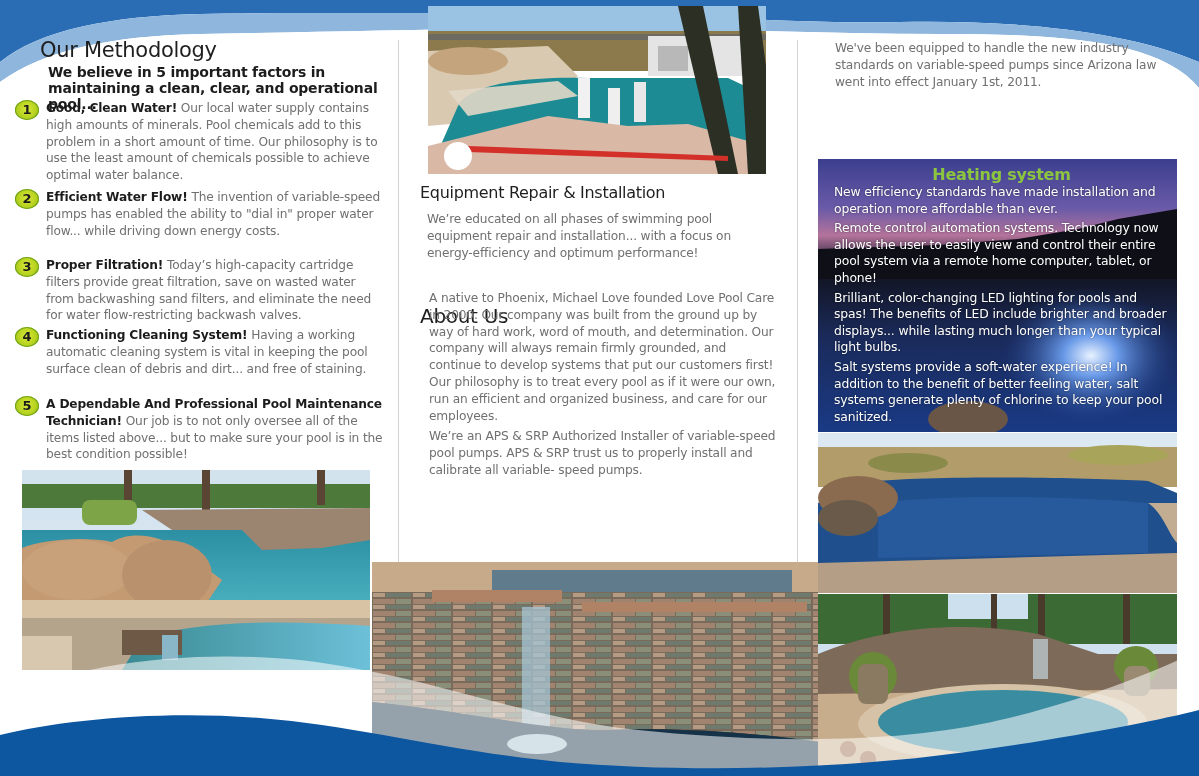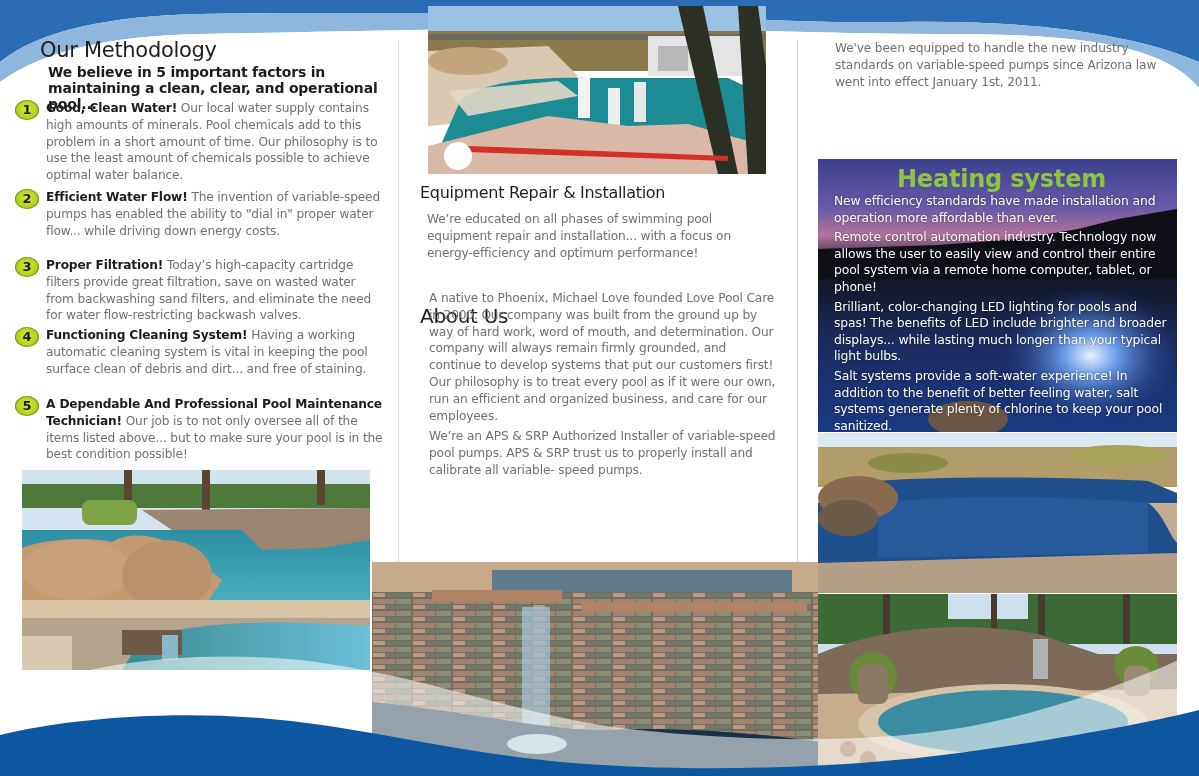--- a/index.html
+++ b/index.html
@@ -44,21 +44,21 @@
   .about-text p { margin-bottom: 0; }
   .about-text p.gap { margin-top: 4px; }
   .ph-center-bottom { left: 372px; top: 562px; width: 446px; height: 214px; z-index: 2; }
 
   
   .right-panel { position: absolute; left: 800px; top: 0; width: 399px; height: 776px; z-index: 3; }
   .right-text { position: absolute; left: 35px; top: 40px; width: 340px; }
   .right-text p + p { margin-top: 6px; }
   .heating-box { position: absolute; left: 818px; top: 159px; width: 359px; height: 273px; z-index: 2; overflow: hidden; }
   .heating-content { position: absolute; left: 0; top: 0; width: 100%; height: 100%; z-index: 2; padding: 6px 8px 0 16px; }
-  .heating-title { text-align: center; font-size: 24px; font-weight: bold; color: #8cc63f; letter-spacing: -0.2px; }
+  .heating-title { text-align: center; font-size: 16px; font-weight: bold; color: #8cc63f; letter-spacing: -0.2px; }
   .heating-text { font-size: 12.4px; line-height: 16.6px; color: #ffffff; letter-spacing: -0.15px; text-shadow: 0 0 2px rgba(0,0,0,0.5); }
   .heating-text p + p { margin-top: 3px; }
   .ph-right-mid { left: 818px; top: 433px; width: 359px; height: 160px; z-index: 2; }
   .ph-right-bottom { left: 818px; top: 594px; width: 359px; height: 182px; z-index: 2; }
 </style>
 </head>
 <body>
 
 <div class="page">
 
@@ -217,21 +217,21 @@
       </defs>
       <rect width="359" height="273" fill="url(#dusk)"></rect>
       <path d="M0,90 L120,86 L200,80 L260,70 L300,60 L359,50 L359,120 L0,120 Z" fill="#0f0f18"></path>
       <rect width="359" height="273" fill="url(#glow)"></rect>
       <ellipse cx="150" cy="260" rx="40" ry="18" fill="#6a5646"></ellipse>
     </svg>
     <div class="heating-content">
       <div class="heating-title">Heating system</div>
       <div class="heating-text">
         <p>New efficiency standards have made installation and operation more affordable than ever.</p>
-        <p>Remote control automation industry. Technology now allows the user to easily view and control their entire pool system via a remote home computer, tablet, or phone!</p>
+        <p>Remote control automation systems. Technology now allows the user to easily view and control their entire pool system via a remote home computer, tablet, or phone!</p>
         <p>Brilliant, color-changing LED lighting for pools and spas! The benefits of LED include brighter and broader displays... while lasting much longer than your typical  light bulbs.</p>
         <p>Salt systems provide a soft-water experience! In addition to the benefit of better feeling water, salt systems generate plenty of chlorine to keep your pool sanitized.</p>
       </div>
     </div>
   </div>
 
   <div class="photo ph-right-mid">
     <svg width="359" height="160" viewBox="0 0 359 160" preserveAspectRatio="none">
       <rect width="359" height="20" fill="#dce8f2"></rect>
       <rect y="14" width="359" height="40" fill="#b29c6a"></rect>

